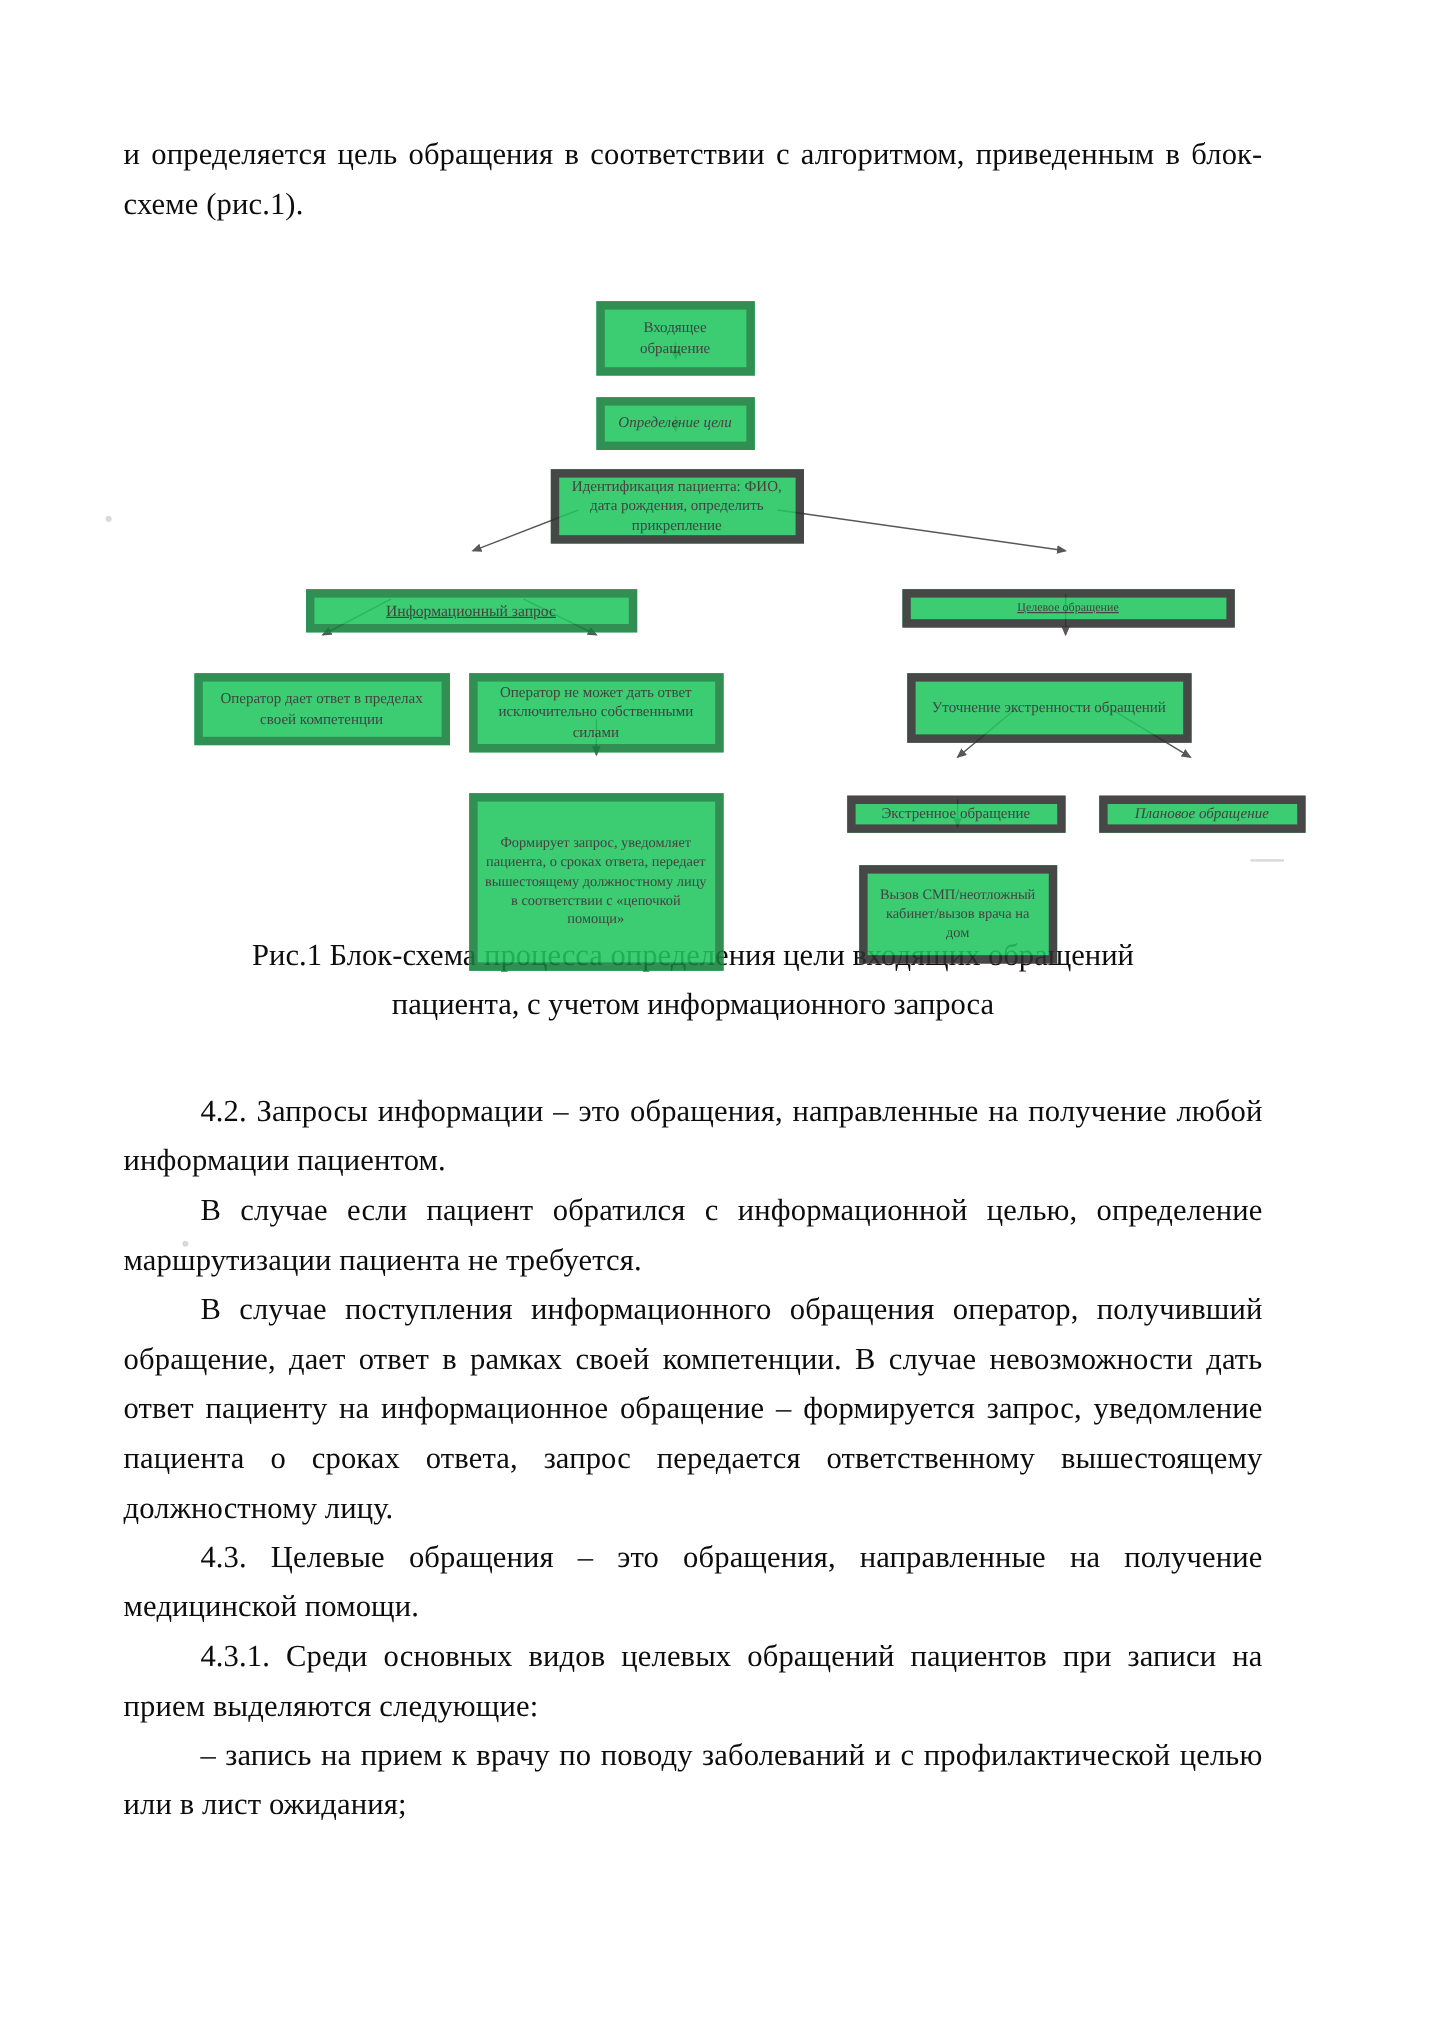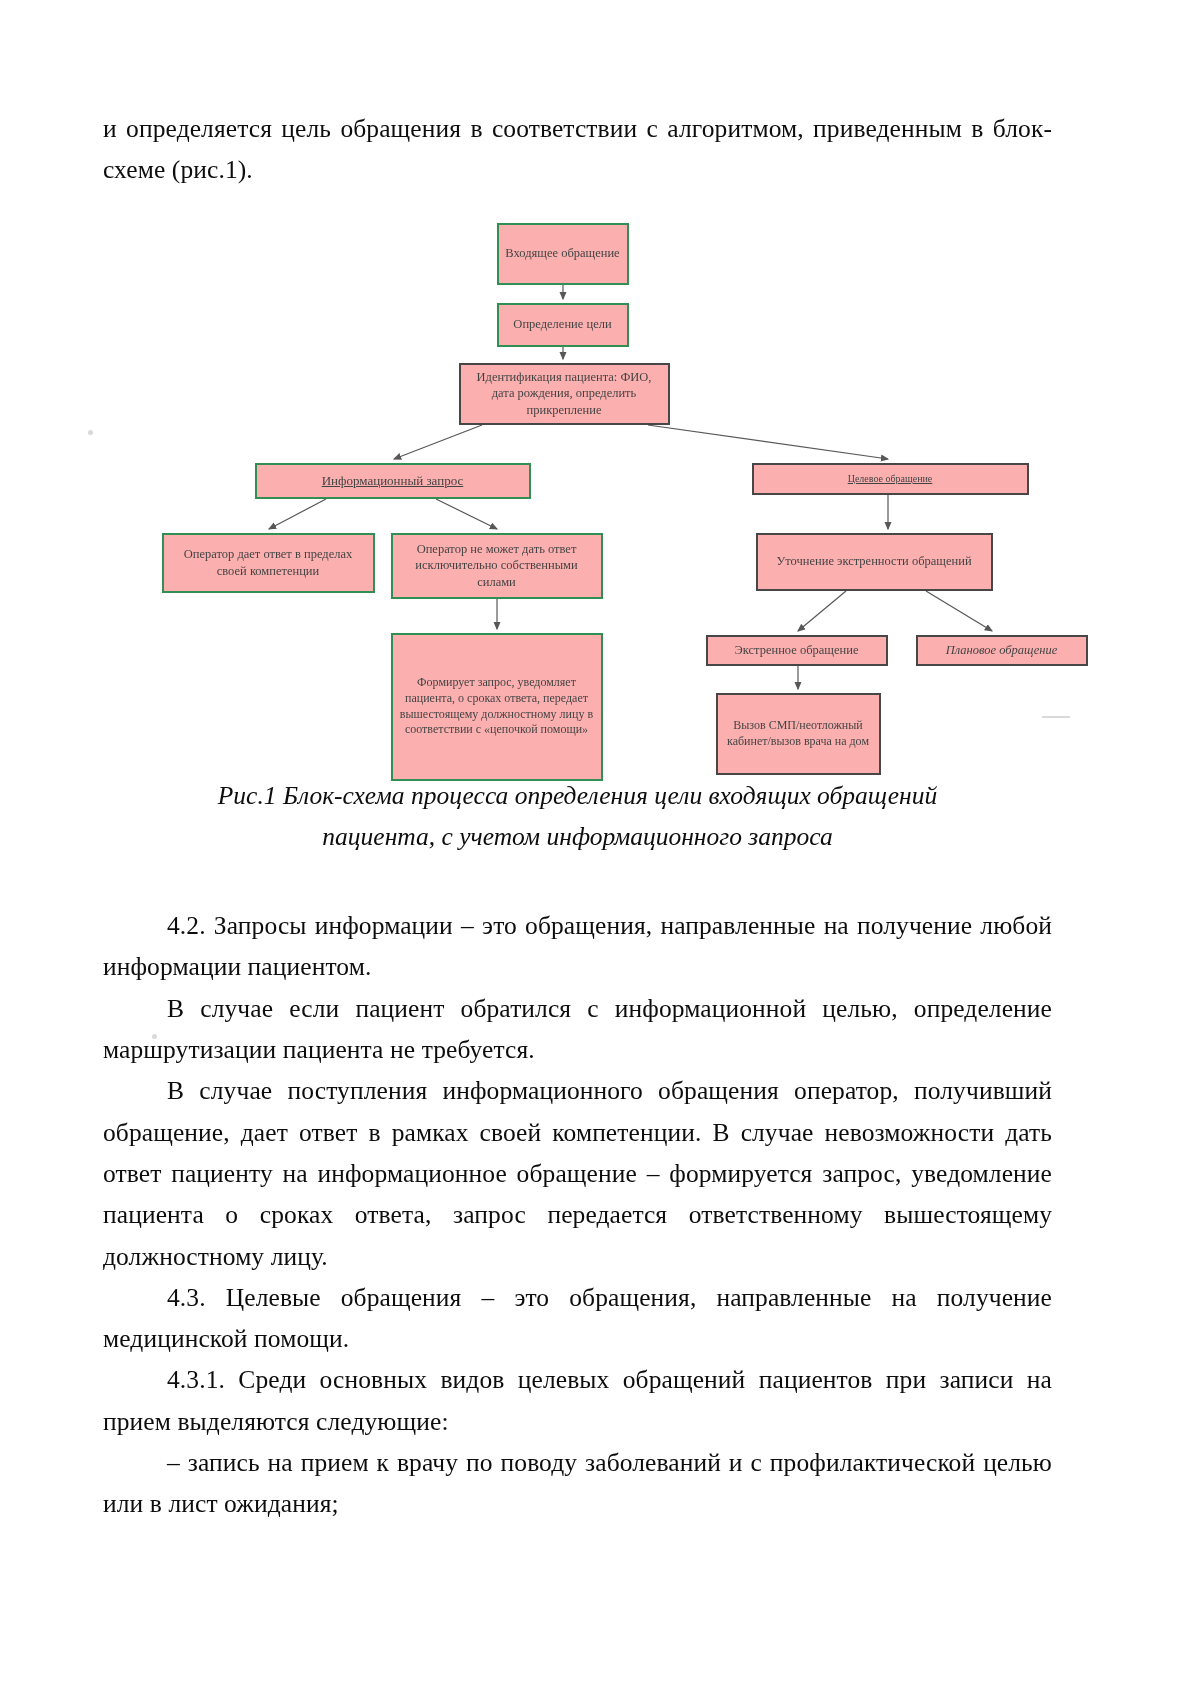--- a/index.html
+++ b/index.html
@@ -47,58 +47,58 @@
   .flow {
     position: relative;
     width: 904px;
     height: 520px;
     margin: 0 auto;
   }
   .flow svg { position: absolute; left: 0; top: 0; }
 
   .node {
     position: absolute;
-    border: 2px solid #15803d;
-    background: #fca5a5;
+    border: 7px solid #15803d;
+    background: #22c55e;
     color: #2a2a2a;
     display: flex;
     align-items: center;
     justify-content: center;
     text-align: center;
     padding: 3px 5px;
     line-height: 1.32;
     font-family: "Liberation Serif", "DejaVu Serif", serif;
     filter: blur(0.32px);
     opacity: 0.88;
+    margin-top: 28px;
   }
   .node .txt { display: block; width: 100%; }
 
   .n-start   { left: 371px; top: 8px;   width: 132px; height: 62px;  font-size: 12.5px; }
-  .n-goal    { left: 371px; top: 88px;  width: 132px; height: 44px;  font-size: 12.5px; }
+  .n-goal    { left: 371px; top: 88px;  width: 132px; height: 44px;  font-size: 12.5px; font-style: italic; }
   .n-ident   { left: 333px; top: 148px; width: 211px; height: 62px;  font-size: 12.5px; border-color:#2e2e2e; }
   .n-inforeq { left: 129px; top: 248px; width: 276px; height: 36px;  font-size: 13px; }
   .n-target  { left: 626px; top: 248px; width: 277px; height: 32px;  font-size: 10px; border-color:#2e2e2e;}
   .n-op-ans  { left: 36px;  top: 318px; width: 213px; height: 60px;  font-size: 12.5px; }
   .n-op-no   { left: 265px; top: 318px; width: 212px; height: 66px;  font-size: 12.5px; }
   .n-refine  { left: 630px; top: 318px; width: 237px; height: 58px;  font-size: 12.5px; border-color:#2e2e2e;}
   .n-form    { left: 265px; top: 418px; width: 212px; height: 148px; font-size: 12px; }
   .n-urgent  { left: 580px; top: 420px; width: 182px; height: 31px;  font-size: 12.5px; border-color:#2e2e2e;}
   .n-planned { left: 790px; top: 420px; width: 172px; height: 31px;  font-size: 12.5px; border-color:#2e2e2e;font-style:italic;}
   .n-call    { left: 590px; top: 478px; width: 165px; height: 82px;  font-size: 12px;  border-color:#2e2e2e;}
 
   .underline-node .txt { text-decoration: underline; }
 
   
   .caption {
     font-size: 25.5px;
     line-height: 1.62;
     text-align: center;
     margin: 40px 0 0 0;
     color: #0d0d0d;
-    font-style: italic;
   }
   .caption .line { display: block; }
 
   .blockgap { height: 48px; }
 
   
   .speck {
     position: absolute;
     background: #b9b9b9;
     border-radius: 50%;

